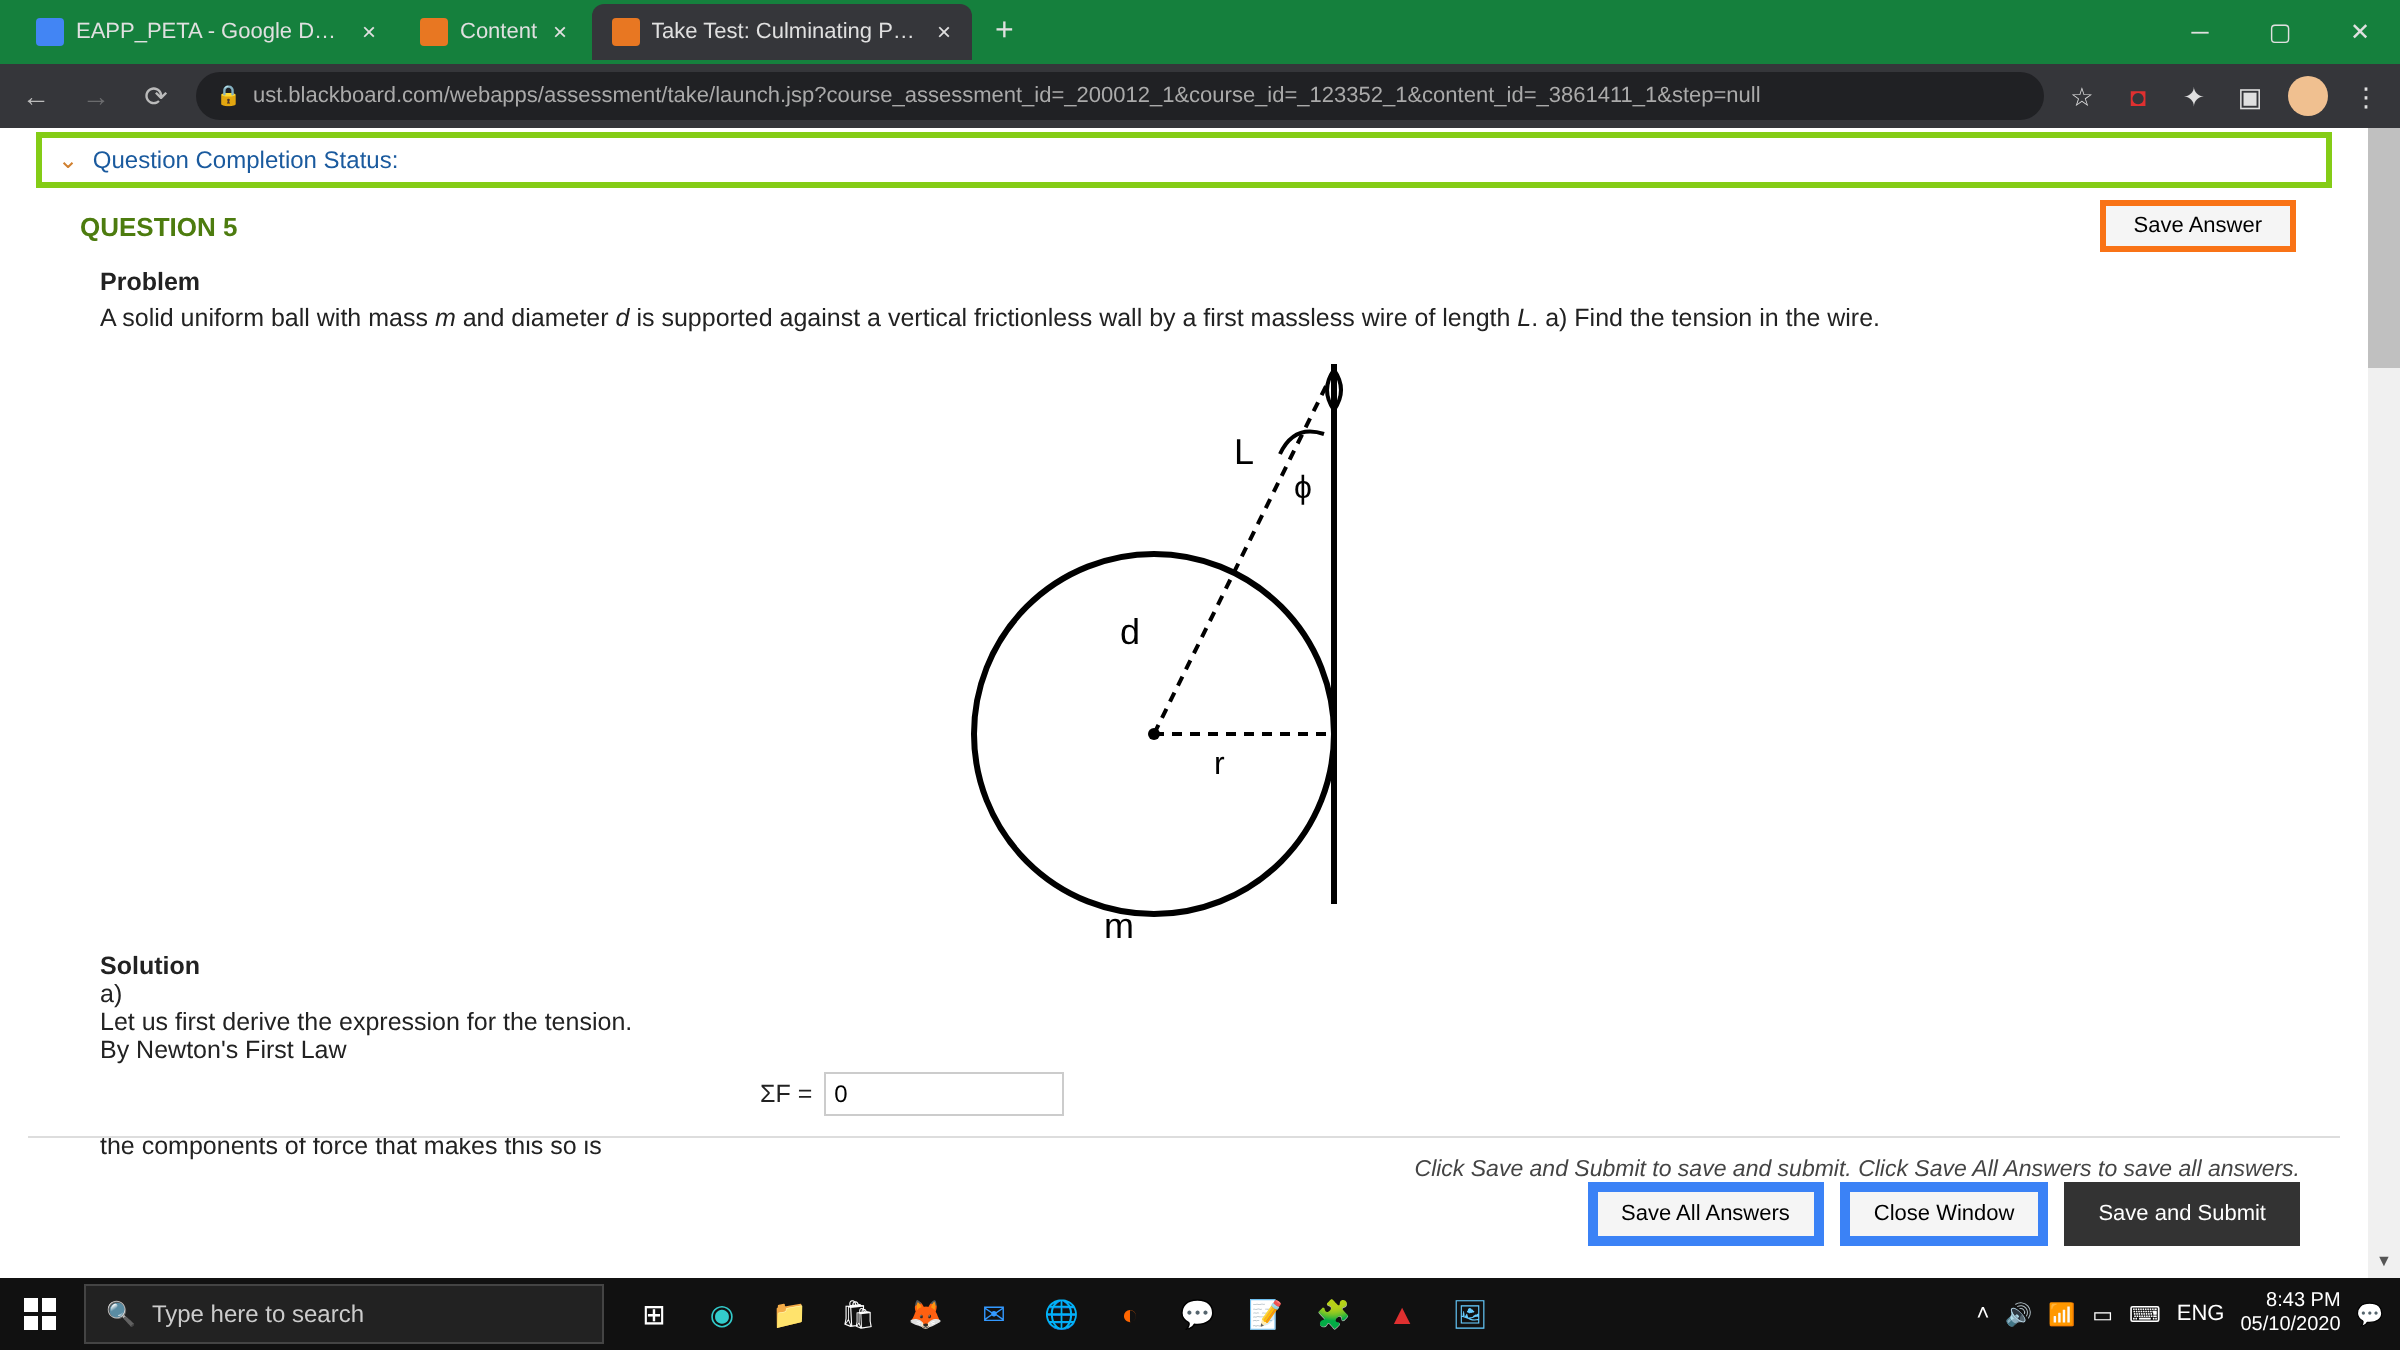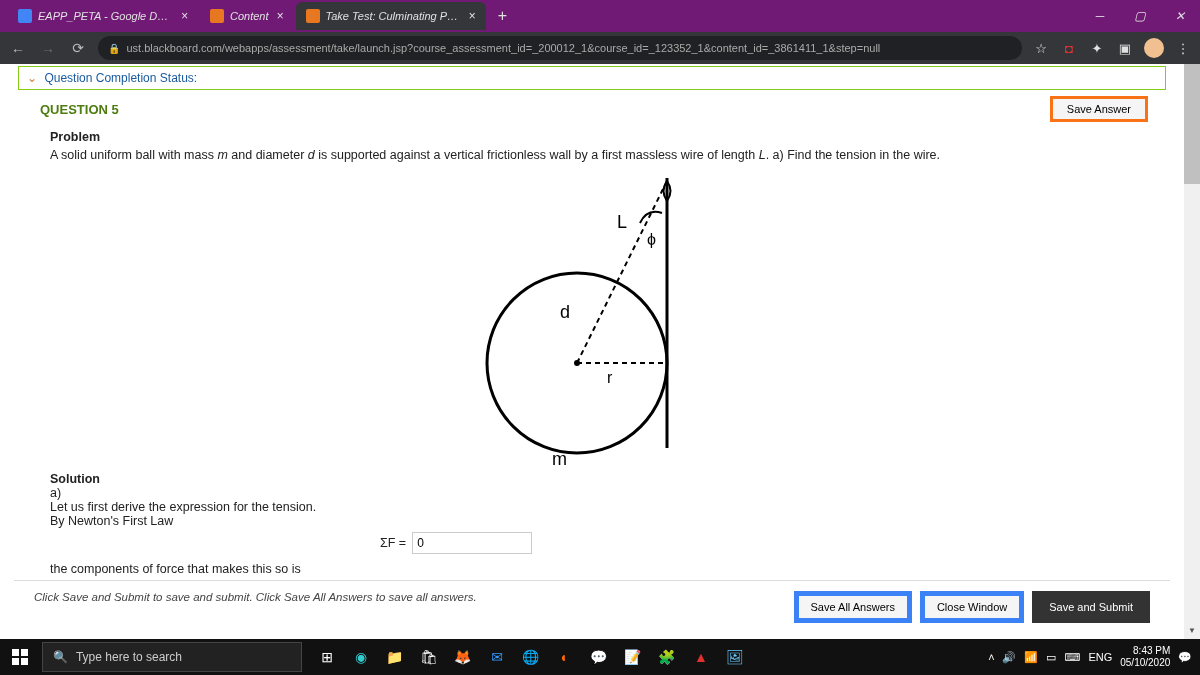--- a/index.html
+++ b/index.html
@@ -1,19 +1,19 @@
 <!DOCTYPE html>
 <html><head>
 <meta charset="utf-8">
 <style>
 * { margin: 0; padding: 0; box-sizing: border-box; font-family: "Segoe UI", Arial, sans-serif; }
 body { width: 1200px; height: 675px; background: #fff; overflow: hidden; position: relative; }
 
 
-.browser-tabs { background: #701a75; height: 32px; display: flex; align-items: center; padding-left: 8px; font-style: italic; }
+.browser-tabs { background: #15803d; height: 32px; display: flex; align-items: center; padding-left: 8px; }
 .tab { display: flex; align-items: center; height: 28px; padding: 0 10px; color: #e0e0e0; font-size: 11px; border-radius: 6px 6px 0 0; margin-right: 2px; max-width: 190px; }
 .tab.active { background: #35363a; }
 .tab .favicon { width: 14px; height: 14px; margin-right: 6px; flex-shrink: 0; }
 .tab .tab-title { white-space: nowrap; overflow: hidden; text-overflow: ellipsis; }
 .tab .tab-close { margin-left: 8px; font-size: 12px; cursor: pointer; }
 .new-tab { color: #e0e0e0; padding: 0 10px; font-size: 16px; cursor: pointer; }
 .window-controls { margin-left: auto; display: flex; }
 .window-controls div { width: 40px; height: 32px; display: flex; align-items: center; justify-content: center; color: #e0e0e0; font-size: 12px; cursor: pointer; }
 
 .addr-bar { background: #35363a; height: 32px; display: flex; align-items: center; padding: 0 8px; gap: 10px; }
@@ -25,21 +25,21 @@
 .avatar { width: 20px; height: 20px; border-radius: 50%; background: #f0c090; }
 
 
 .page { position: absolute; top: 64px; left: 0; right: 16px; bottom: 36px; overflow: hidden; background: #fff; }
 .scrollbar { position: absolute; right: 0; top: 64px; width: 16px; bottom: 36px; background: #f0f0f0; }
 .scrollbar .thumb { position: absolute; top: 0; width: 100%; height: 120px; background: #c0c0c0; }
 .scrollbar .arrow { position: absolute; width: 100%; height: 16px; text-align: center; font-size: 8px; color: #555; line-height: 16px; cursor: pointer; }
 .scrollbar .arrow.up { top: 0; }
 .scrollbar .arrow.down { bottom: 0; }
 
-.status-box { margin: 2px 18px 6px 18px; border: 1px solid #84cc16; padding: 4px 8px; font-size: 12px; color: #1a5a9e; }
+.status-box { margin: 2px 18px 6px 18px; border: 3px solid #84cc16; padding: 4px 8px; font-size: 12px; color: #1a5a9e; }
 .status-box .chev { color: #d08030; margin-right: 4px; }
 
 .question-head { display: flex; justify-content: space-between; align-items: center; padding: 0 36px 0 40px; margin-bottom: 8px; }
 .question-head h3 { font-size: 13px; font-weight: bold; color: #4d7c0f; }
 .save-answer-btn { background: #f5f5f5; border: 3px solid #f97316; padding: 4px 14px; font-size: 11px; cursor: pointer; }
 
 .problem-section { padding: 0 50px; font-size: 12.5px; color: #222; }
 .problem-section .label { font-weight: bold; margin-bottom: 2px; }
 .problem-text { line-height: 1.5; }
 .problem-text .it { font-style: italic; }
@@ -50,21 +50,21 @@
 .solution-section { padding: 0 50px; font-size: 12.5px; color: #222; }
 .solution-section .label { font-weight: bold; }
 .eq-row { display: flex; align-items: center; margin-top: 4px; }
 .eq-row input { border: 1px solid #ccc; height: 22px; padding: 0 4px; font-size: 12px; }
 .eq1 { margin-left: 330px; }
 .eq1 .lhs { margin-right: 6px; }
 .eq2 { margin-left: 260px; }
 .eq2 .lhs, .eq2 .op, .eq2 .rhs { margin: 0 6px; }
 .between-text { margin-top: 8px; }
 
-.footer-bar { position: absolute; left: 14px; right: 30px; bottom: 42px; border-top: 1px solid #ddd; padding: 10px 20px; display: flex; align-items: flex-start; font-size: 11.5px; font-style: italic; color: #444; }
+.footer-bar { position: absolute; left: 14px; right: 30px; bottom: 42px; border-top: 1px solid #ddd; padding: 10px 20px; display: flex; align-items: flex-end; font-size: 11.5px; font-style: italic; color: #444; flex-direction: column; }
 .footer-bar .btns { margin-left: auto; display: flex; gap: 8px; }
 .footer-bar button { font-style: normal; padding: 5px 12px; font-size: 11px; border: 5px solid #3b82f6; background: #f5f5f5; cursor: pointer; }
 .footer-bar button.primary { background: #333; color: #fff; border-color: #333; }
 
 
 .taskbar { position: absolute; bottom: 0; left: 0; right: 0; height: 36px; background: #111; display: flex; align-items: center; color: #fff; font-size: 11px; }
 .start-btn { width: 40px; height: 36px; display: flex; align-items: center; justify-content: center; cursor: pointer; }
 .search-box { display: flex; align-items: center; background: #222; height: 30px; width: 260px; padding: 0 10px; margin-left: 2px; color: #ccc; font-size: 12px; border: 1px solid #444; }
 .search-box .mag { margin-right: 8px; }
 .task-icons { display: flex; align-items: center; margin-left: 10px; gap: 4px; }

